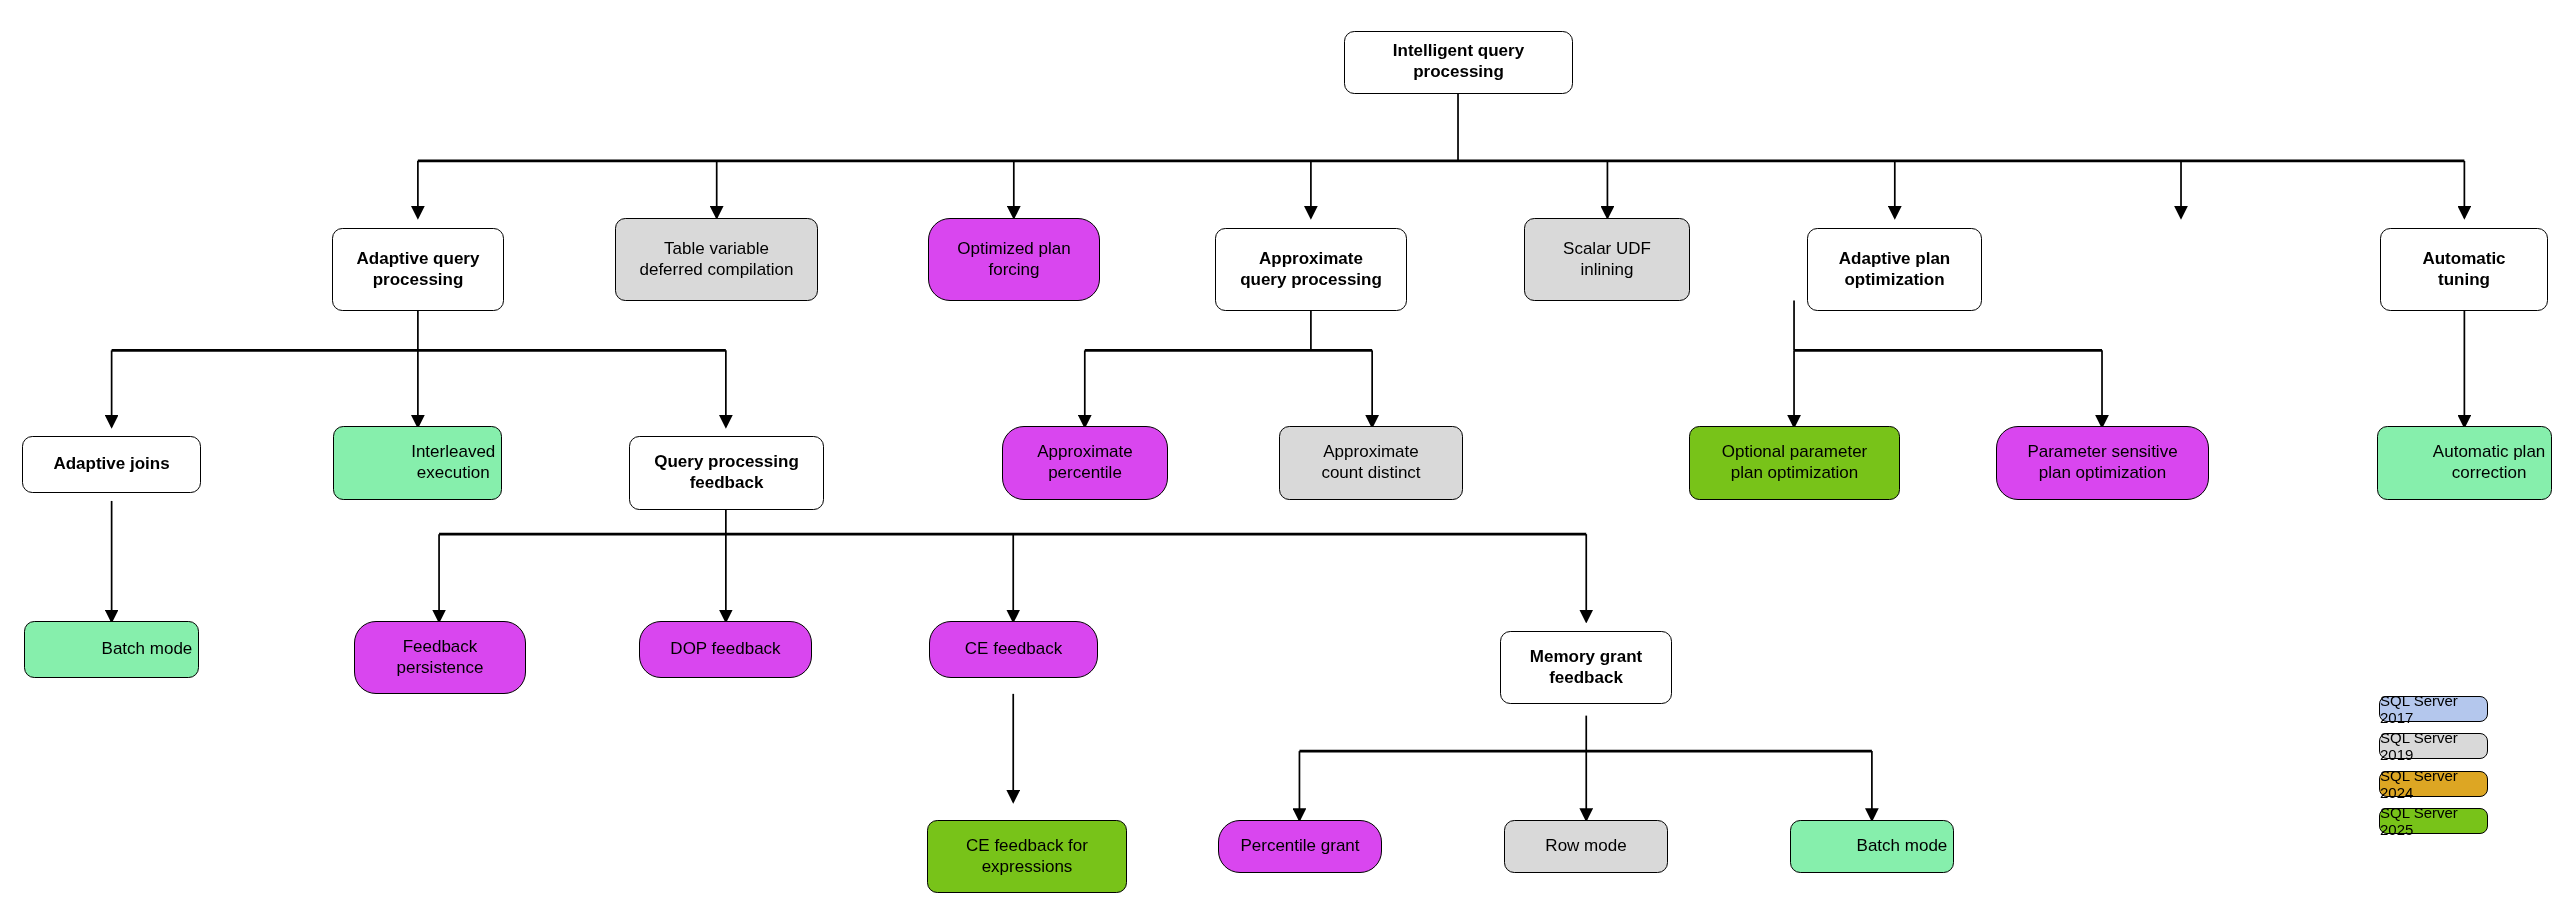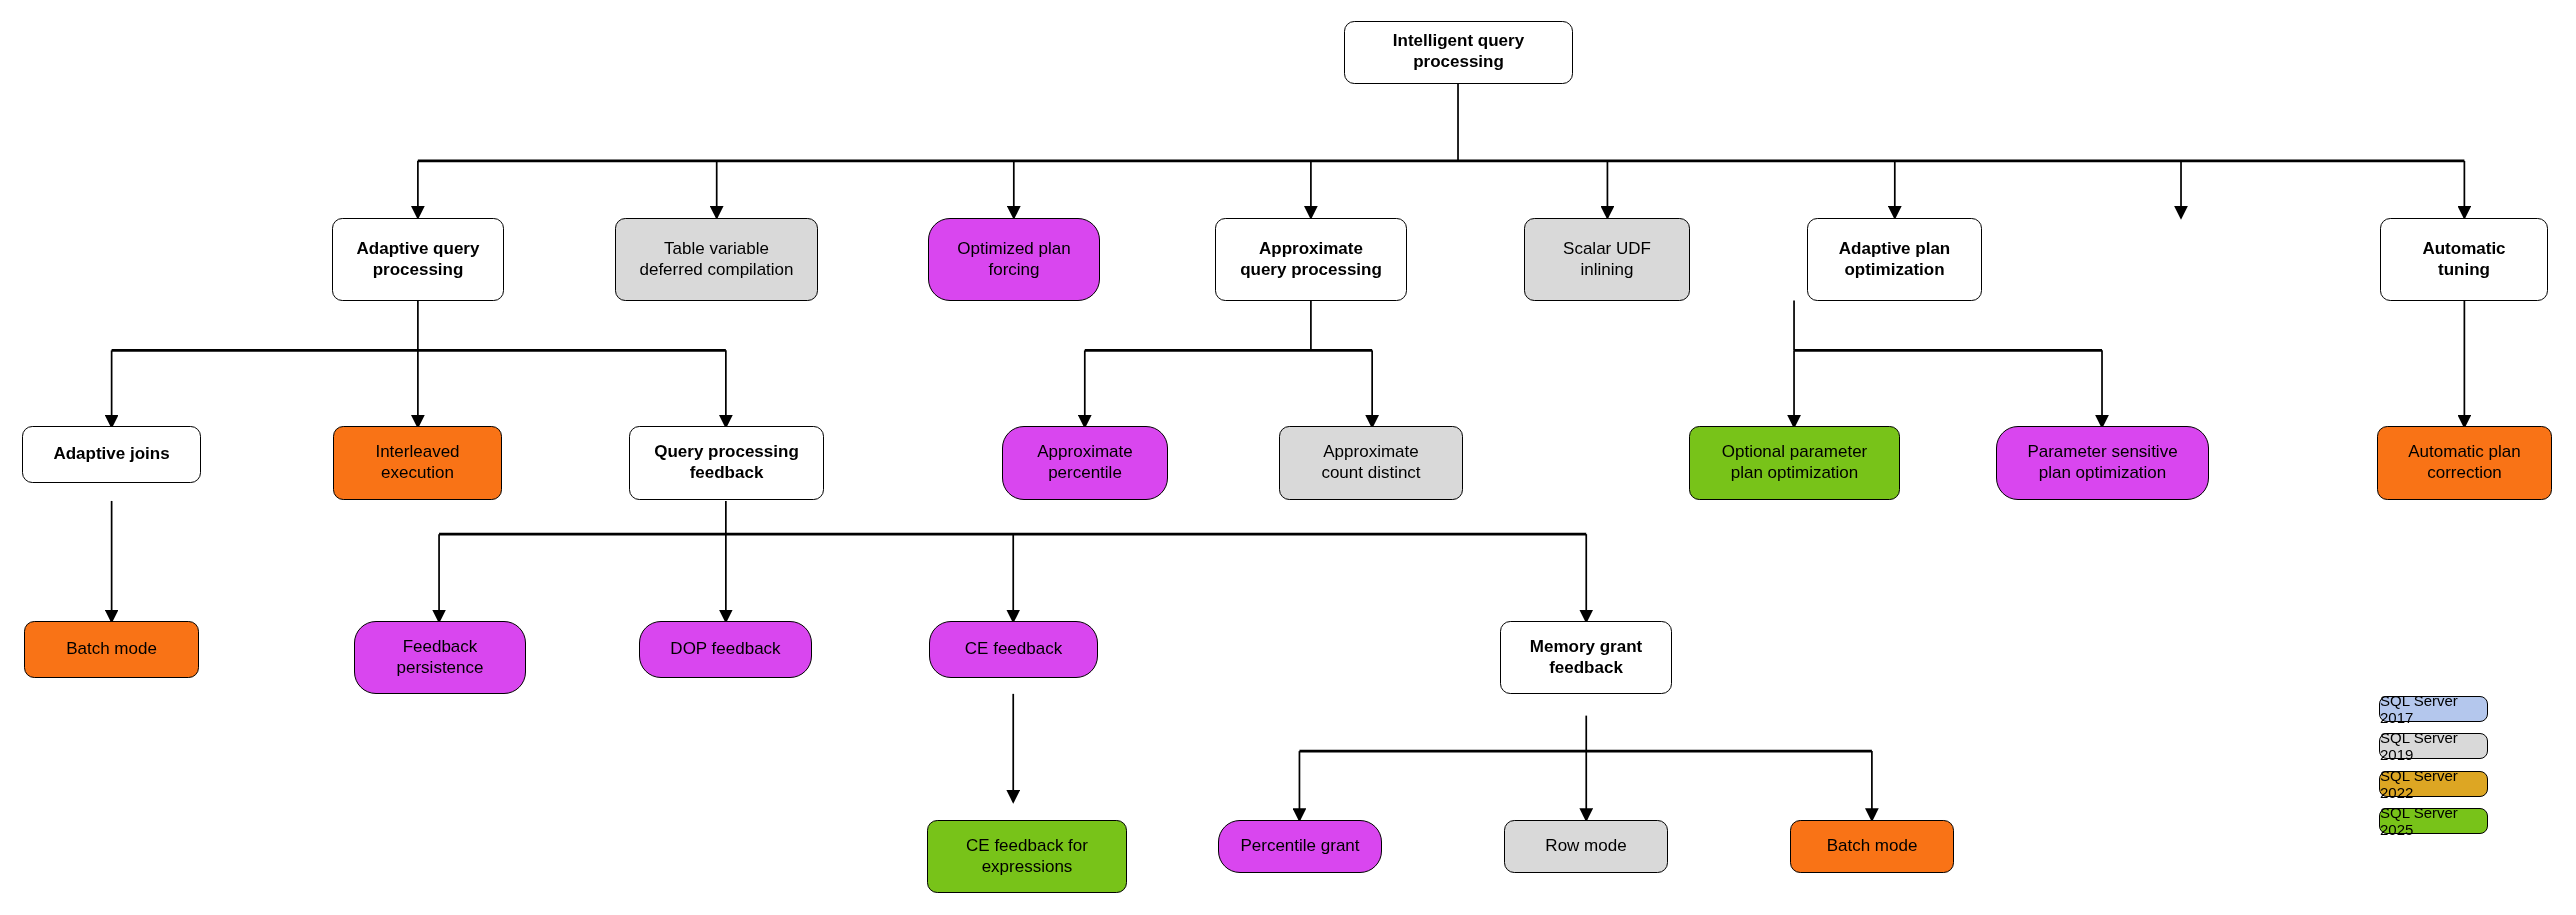--- a/index.html
+++ b/index.html
@@ -34,24 +34,24 @@
     border: 1.7px solid #000000;
     border-radius: 10.3px;
     background: #ffffff;
     color: #000000;
     font-family: "Liberation Sans", sans-serif;
     font-size: 17px;
     line-height: 1.22;
     padding: 2.3px 5.7px;
     z-index: 3;
   }
-  .node.bold   { font-weight: bold; }
+  .node.bold   { font-weight: bold; margin-top: 10px; }
   .node.white  { background: #ffffff; }
   .node.grey   { background: #d9d9d9; }
-  .node.blue   { background: #f97316; }
+  .node.blue   { background: #86efac; justify-content: flex-end; }
   .node.orange { background: #d946ef; border-radius: 22px; }
   .node.green  { background: #78c319; }
 
   .node .lbl { display: block; white-space: pre-line; }
 
   .legend {
     position: absolute;
     z-index: 4;
   }
   .legend-item {
@@ -252,21 +252,21 @@
   </div>
 
   <div class="legend" style="left:0; top:0;">
     <div class="legend-item" style="left:2379px; top:696px; background:#b4c7ed;">
       <span>SQL Server 2017</span>
     </div>
     <div class="legend-item" style="left:2379px; top:733px; background:#d9d9d9;">
       <span>SQL Server 2019</span>
     </div>
     <div class="legend-item" style="left:2379px; top:771px; background:#dda623;">
-      <span>SQL Server 2022</span>
+      <span>SQL Server 2024</span>
     </div>
     <div class="legend-item" style="left:2379px; top:808px; background:#78c319;">
       <span>SQL Server 2025</span>
     </div>
   </div>
 
 </div>
 
 
 </body></html>

